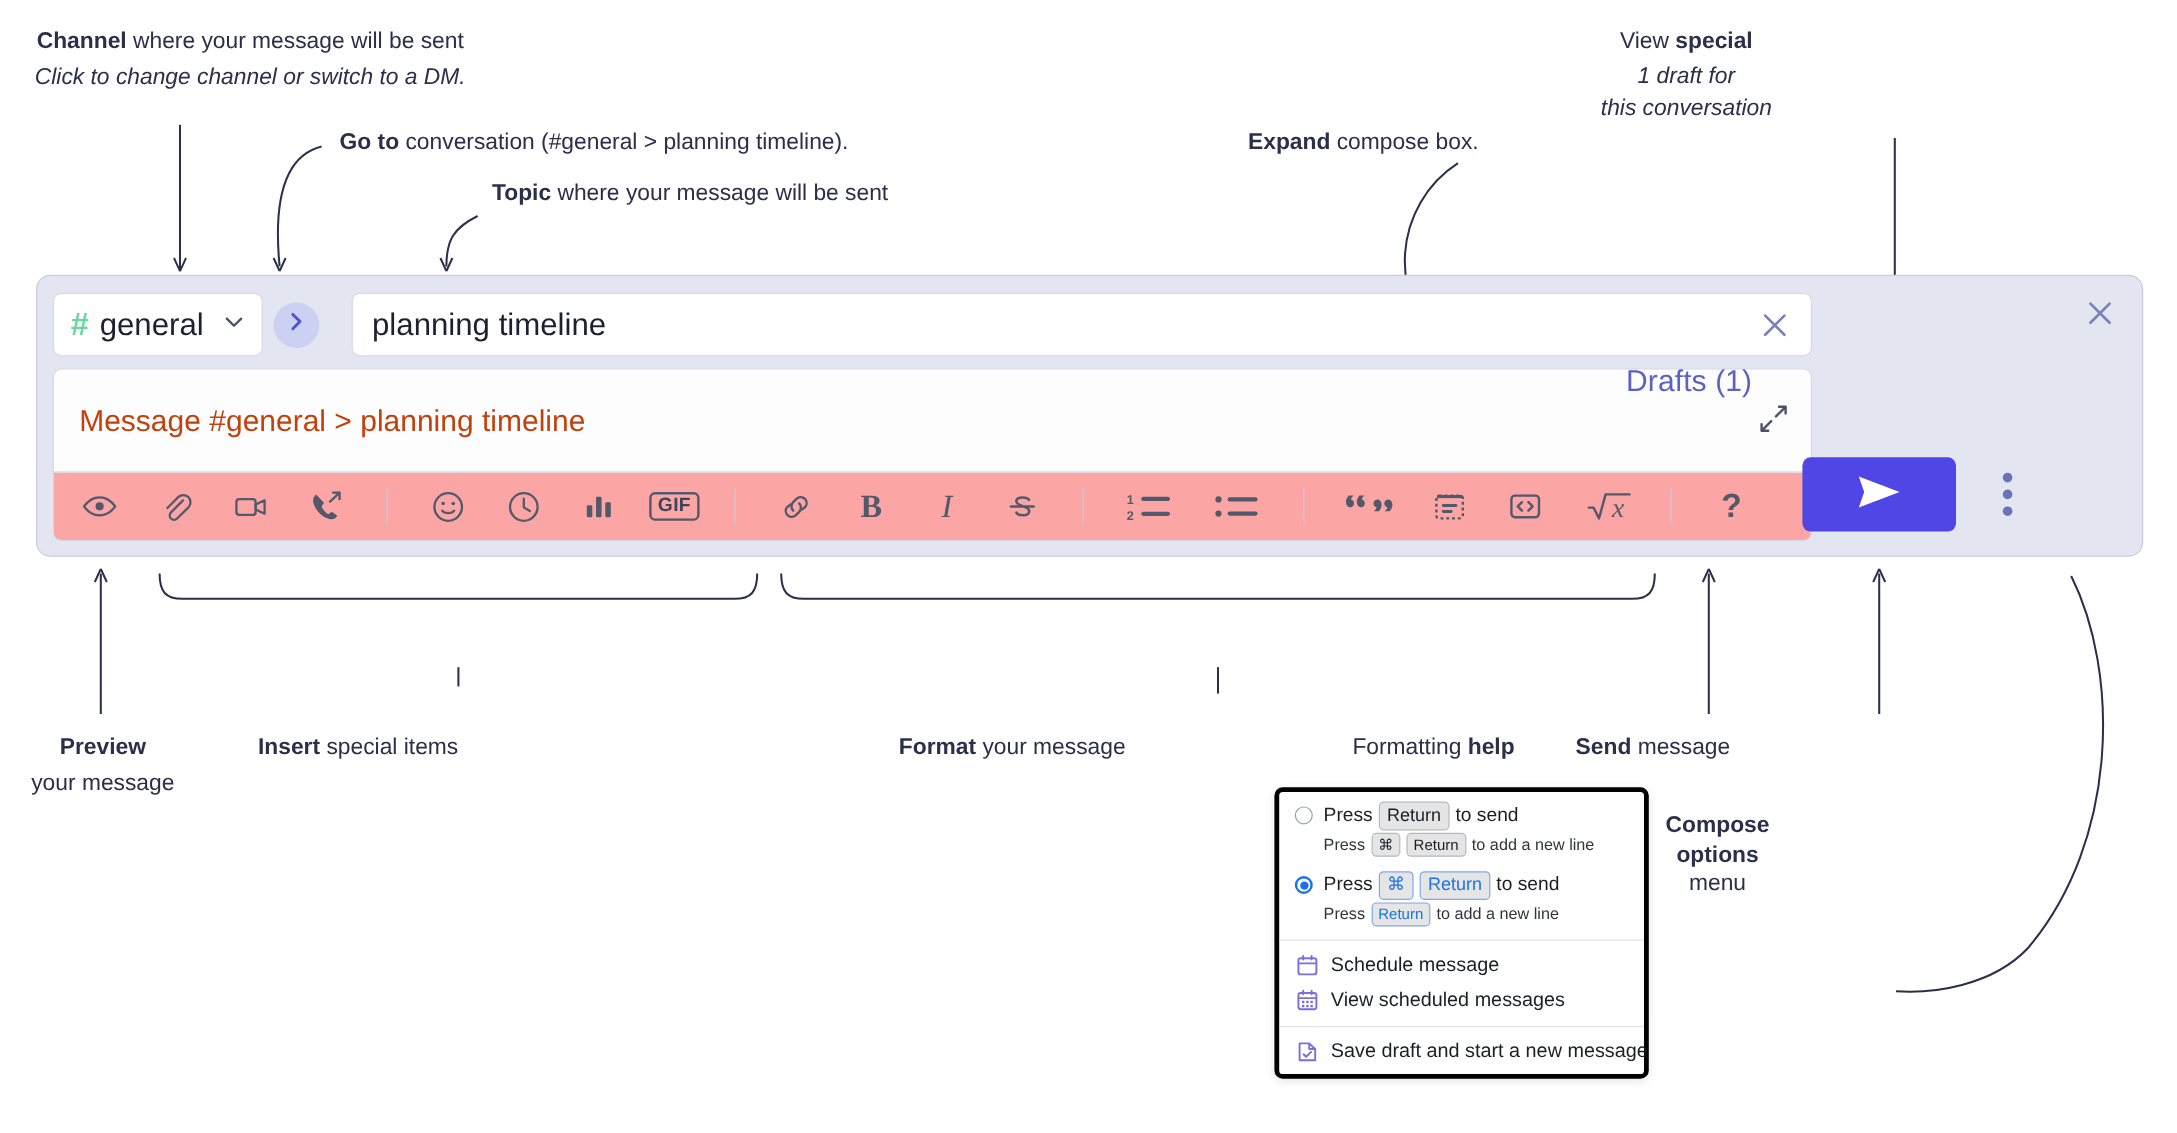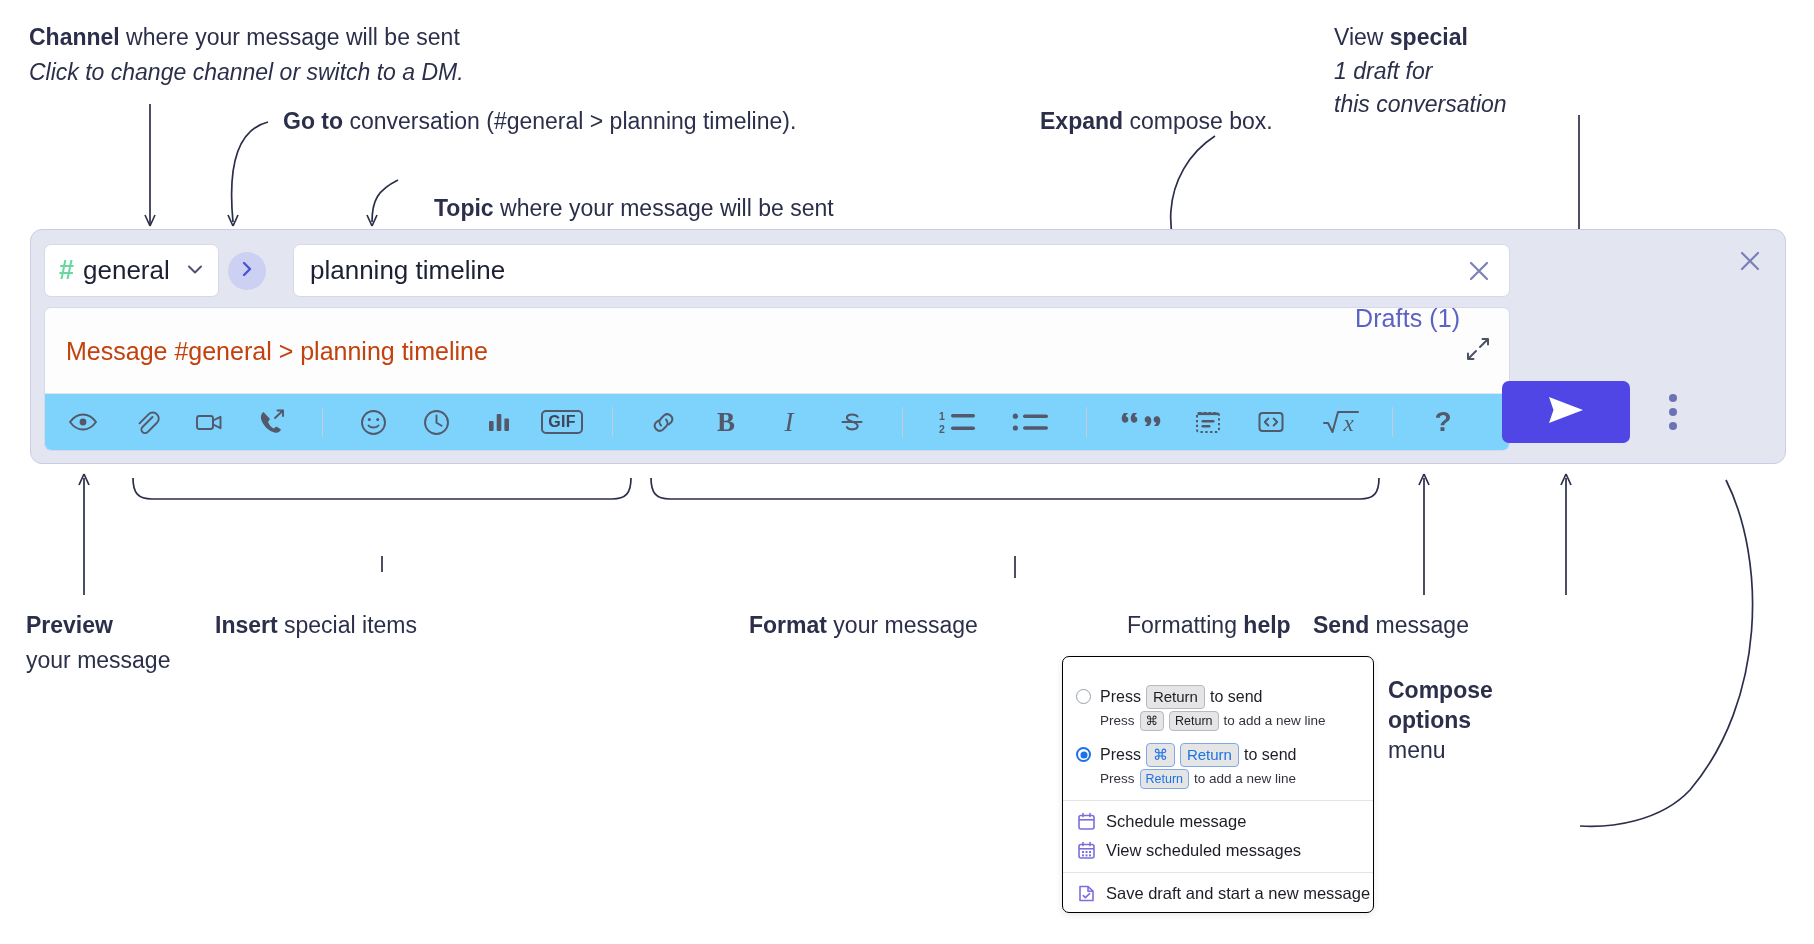--- a/index.html
+++ b/index.html
@@ -11,21 +11,21 @@
     color:#262b45;
     position:relative;
     overflow:hidden;
   }
   .stage { position:absolute; inset:0; }
 
   
   .anno { position:absolute; color:#2b2f4a; line-height:1.30; white-space:nowrap; }
   .anno b { font-weight:700; }
   .anno i { font-style:italic; }
-  .a-lg { font-size:23px; }
+  .a-lg { font-size:19px;text-align:center; }
 
   
   .lines { position:absolute; inset:0; pointer-events:none; }
 
   
   .compose-panel{
     position:absolute; left:30px; top:229px; width:1756px; height:235px;
     background:#e3e5f1; border:1px solid #c9cde3; border-radius:12px;
   }
   .panel-close{
@@ -75,21 +75,21 @@
     display:flex; align-items:center; padding-left:21px;
     font-size:25px; color:#c2410c; cursor:text;
   }
   .expand-btn{
     position:absolute; right:12px; top:22px; width:38px; height:38px;
     display:flex; align-items:center; justify-content:center;
     color:#4d5266; cursor:pointer;
   }
   .toolbar{
     position:absolute; left:0; right:0; bottom:0; height:57px;
-    background:#7dd3fc; border-top:1px solid #e2e4ef;
+    background:#fca5a5; border-top:1px solid #e2e4ef;
     display:flex; align-items:center; padding-left:14px; gap:15px;
   }
   .tb-btn{
     width:48px; height:44px; display:flex; align-items:center; justify-content:center;
     color:#53586b; cursor:pointer; flex:none;
   }
   .tb-sep{ width:1px; height:30px; background:#c7cadb; margin:0 11px; flex:none; }
   .gif-box{
     border:2px solid #53586b; border-radius:5px; padding:1px 5px;
     font-size:16px; font-weight:700; letter-spacing:.3px; color:#3f4457;
@@ -108,23 +108,23 @@
   .kebab{
     position:absolute; left:1655px; top:389px; width:36px; height:46px;
     display:flex; flex-direction:column; align-items:center; justify-content:center;
     gap:6px; cursor:pointer;
   }
   .kebab span{ width:8px; height:8px; border-radius:50%; background:#6b72b5; display:block; }
 
   
   .menu{
     position:absolute; left:1062px; top:656px; width:312px;
-    background:#fff; border:1px solid #000000; border-radius:7px;
+    background:#fff; border:4px solid #000000; border-radius:7px;
     box-shadow:0 2px 7px rgba(30,32,60,.10);
-    padding:24px 0 4px 0;
+    padding:4px 0 4px 0;
   }
   .radio-row{ display:flex; align-items:center; padding:4px 12px 2px 13px; gap:9px; cursor:pointer; }
   .radio{
     width:15px; height:15px; border-radius:50%; border:1.6px solid #9aa0ad;
     flex:none; background:#fff; position:relative;
   }
   .radio.on{ border-color:#1a73e8; border-width:2px; }
   .radio.on::after{
     content:""; position:absolute; left:50%; top:50%; width:7px; height:7px;
     border-radius:50%; background:#1a73e8; transform:translate(-50%,-50%);
@@ -188,21 +188,21 @@
 
   <div class="anno a-lg" style="left:29px; top:23px;">
     <div><b>Channel</b><span> where your message will be sent</span></div>
     <div style="margin-top:5px;"><i>Click to change channel or switch to a DM.</i></div>
   </div>
 
   <div class="anno a-lg" style="left:283px; top:107px;">
     <b>Go to</b><span> conversation (#general &gt; planning timeline).</span>
   </div>
 
-  <div class="anno a-lg" style="left:434px; top:150px;margin-top:44px;">
+  <div class="anno a-lg" style="left:410px; top:150px;">
     <b>Topic</b><span> where your message will be sent</span>
   </div>
 
   <div class="anno a-lg" style="left:1040px; top:107px;">
     <b>Expand</b><span> compose box.</span>
   </div>
 
   <div class="anno a-lg" style="left:1334px; top:23px;">
     <div><span>View </span><b>special</b></div>
     <div style="margin-top:4px;"><i>1 draft for</i></div>

